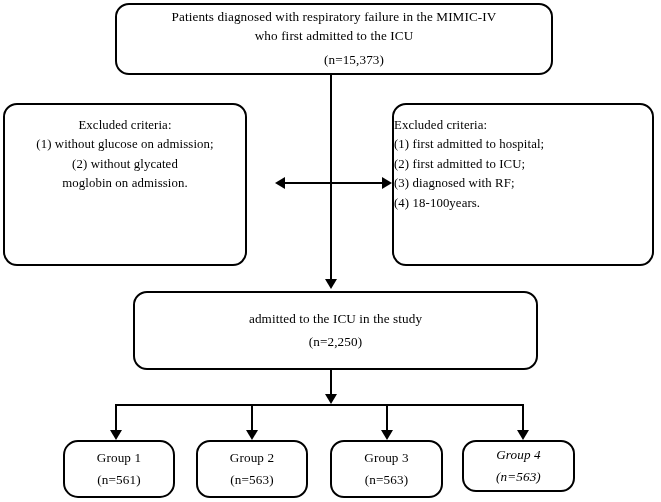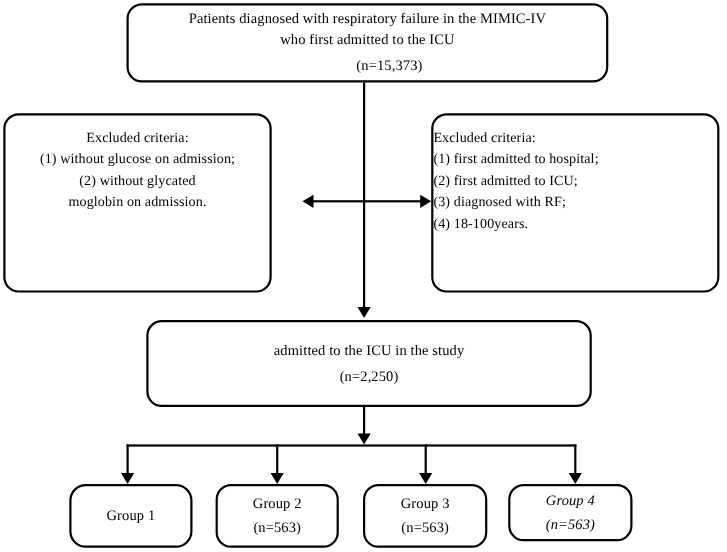--- a/index.html
+++ b/index.html
@@ -146,20 +146,21 @@
 
   <div class="conn vline" style="left:386px; top:404px; height:28px;"></div>
   <div class="arrow-down" style="left:381px; top:430px;"></div>
 
   <div class="conn vline" style="left:522px; top:404px; height:28px;"></div>
   <div class="arrow-down" style="left:517px; top:430px;"></div>
 
   <div class="node center-text" style="left:63px; top:440px; width:112px; height:58px;border-radius:15px;">
     <div class="node-body">
       <div class="txt">Group 1</div>
+      <div class="txt" style="margin-top:3px;">(n=561)</div>
     </div>
   </div>
 
   <div class="node center-text" style="left:196px; top:440px; width:112px; height:58px;align-items:center;">
     <div class="node-body">
       <div class="txt">Group 2</div>
       <div class="txt" style="margin-top:3px;">(n=563)</div>
     </div>
   </div>
 

